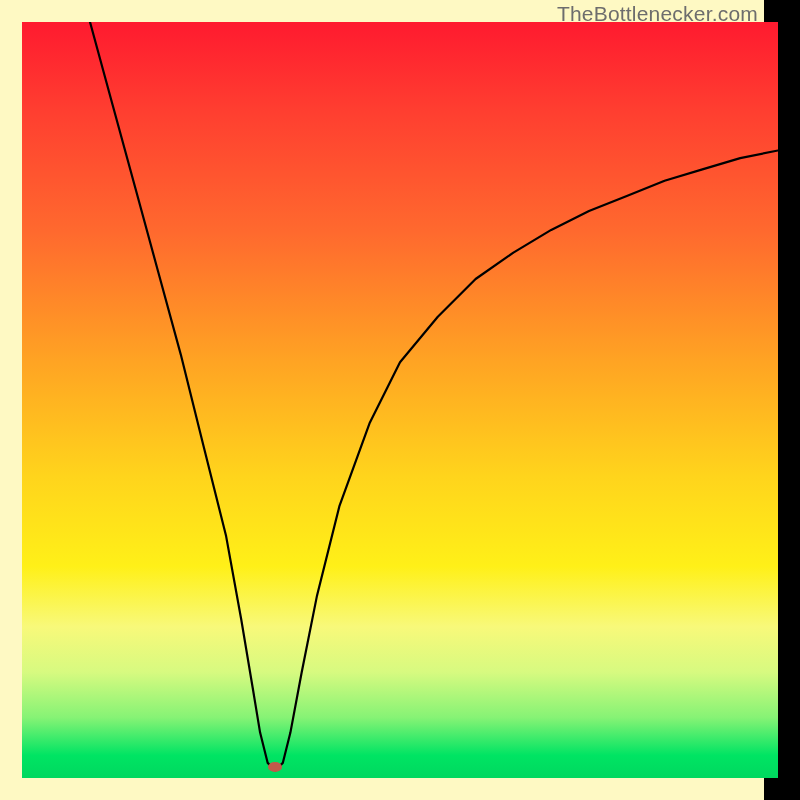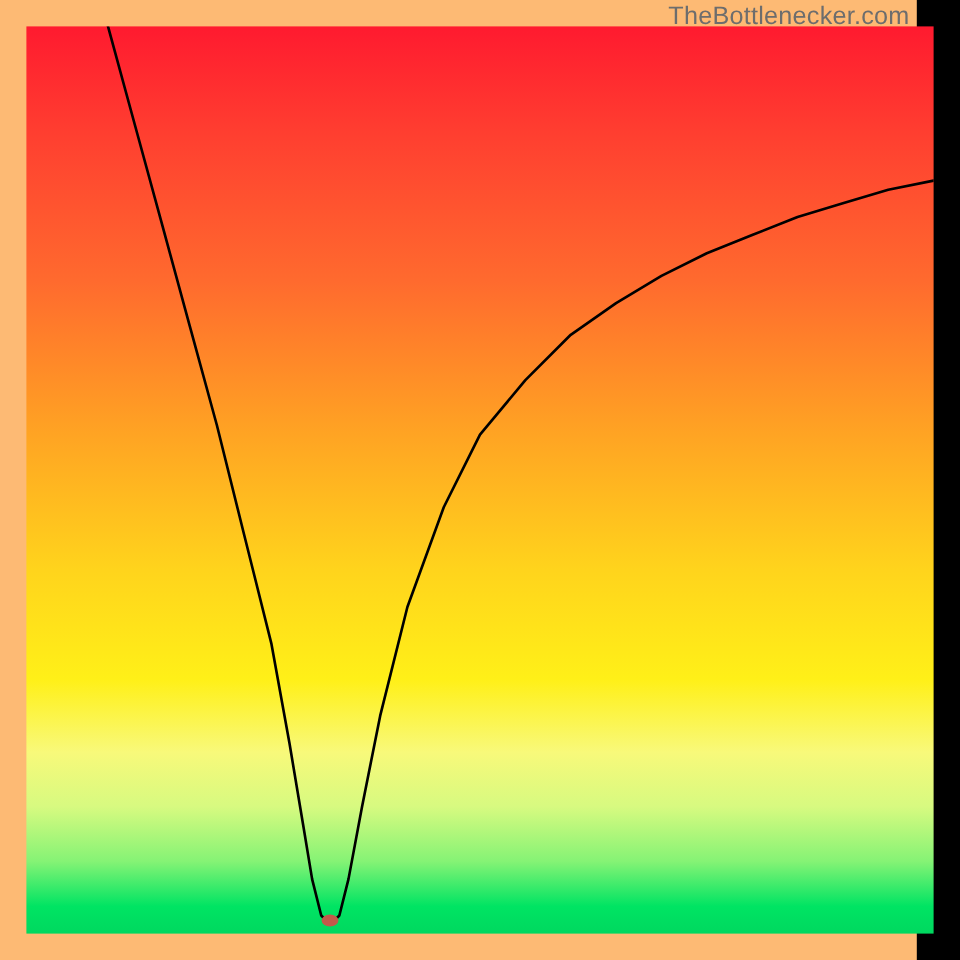--- a/index.html
+++ b/index.html
@@ -8,21 +8,21 @@
     width: 800px;
     height: 800px;
     overflow: hidden;
     background: #000;
     font-family: Arial, Helvetica, sans-serif;
   }
   .frame {
     position: relative;
     width: 764px;
     height: 800px;
-    background: #fdba74;
+    background: #fef9c3;
   }
   .plot-area {
     position: absolute;
     left: 22px;
     top: 22px;
     width: 756px;
     height: 756px;
     
     background: linear-gradient(
       to bottom,

